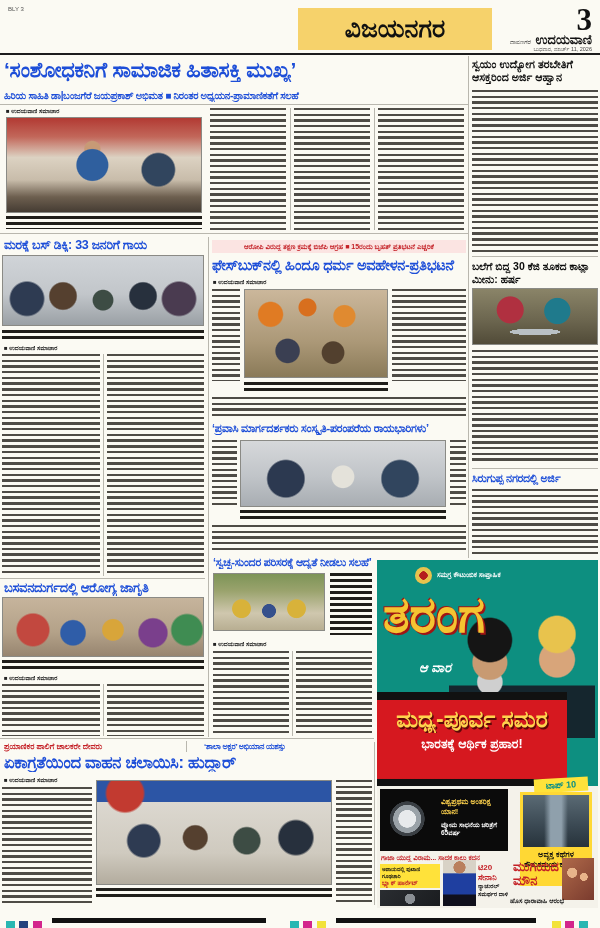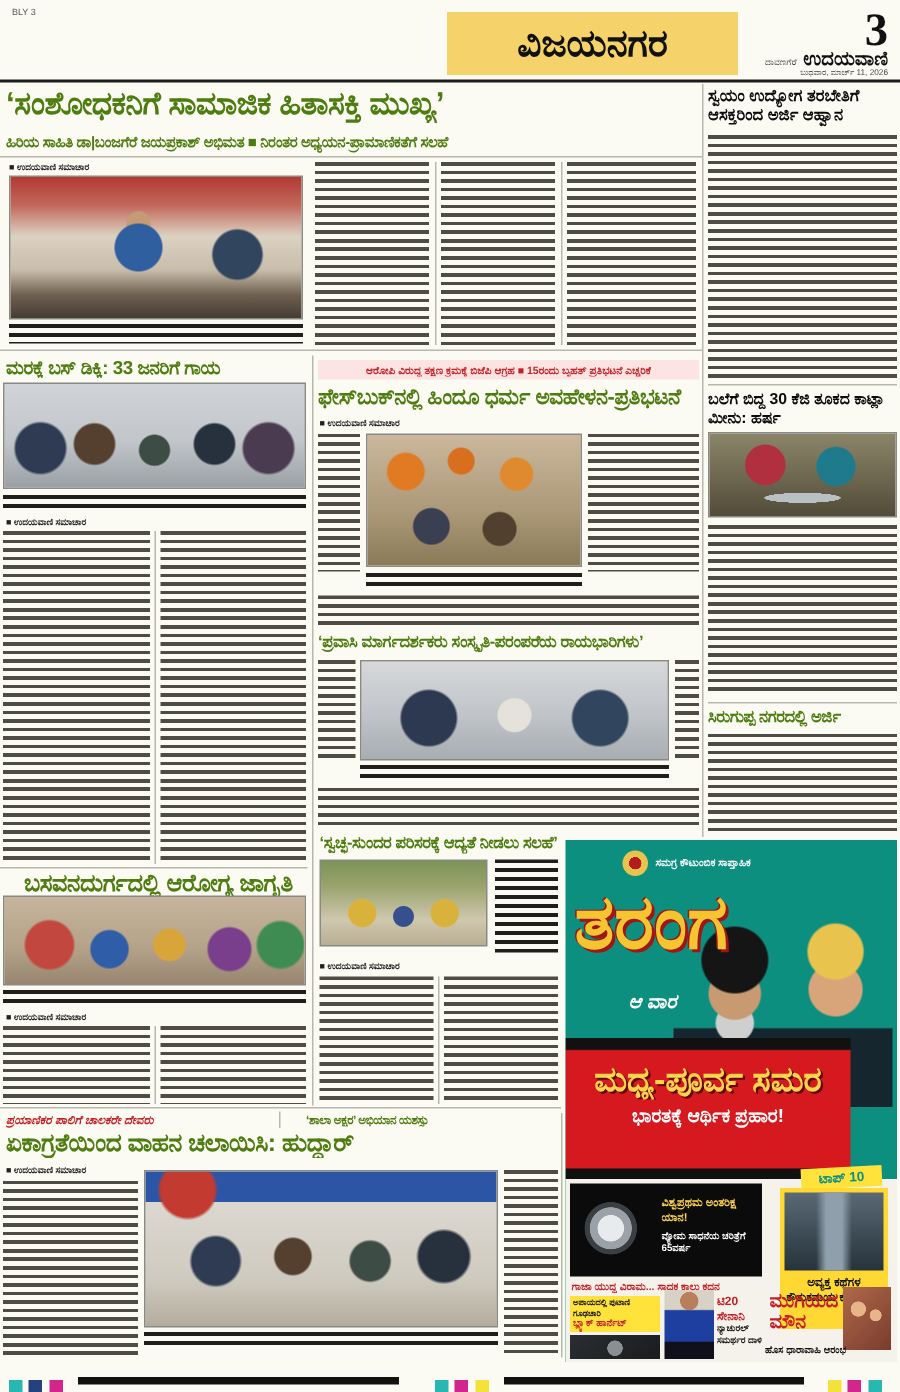--- a/index.html
+++ b/index.html
@@ -3,21 +3,21 @@
 <meta charset="utf-8">
 <style>
   html,body{margin:0;padding:0;background:#d8d8d2;}
   #page{position:relative;width:600px;height:928px;margin:0 auto;background:#fbfaf3;
         font-family:"Liberation Sans",sans-serif;color:#111;overflow:hidden;}
   .abs{position:absolute;box-sizing:border-box;}
   
   .gk{background-image:repeating-linear-gradient(to bottom,#37342e 0,#37342e 2.4px,transparent 2.4px,transparent 5.7px);opacity:.88;}
   .cap{background-image:repeating-linear-gradient(to bottom,#15130f 0,#15130f 2.6px,transparent 2.6px,transparent 6px);opacity:.95;}
   .photo{border:1px solid #8a8a85;}
-  .hl{font-weight:bold;color:#4d7c0f;white-space:nowrap;overflow:hidden;letter-spacing:-.3px;line-height:1.15;}
+  .hl{font-weight:bold;color:#1d4ed8;white-space:nowrap;overflow:hidden;letter-spacing:-.3px;line-height:1.15;}
   .hlwrap{font-weight:bold;color:#0c0c0c;overflow:hidden;line-height:1.22;}
   .ruleh{background:#1c1c1c;}
   .rulel{background:#b9b7ae;}
   .rulev{background:#b9b7ae;width:1px;}
   .byl{font-size:6px;font-weight:bold;white-space:nowrap;overflow:hidden;color:#222;}
   .kick{color:#c42127;font-weight:bold;white-space:nowrap;overflow:hidden;}
   
   .ph-main{background:
     radial-gradient(circle at 44% 50%,#2f5f9e 0 13%,transparent 14%),
     radial-gradient(circle at 44% 33%,#c79a76 0 6%,transparent 7%),
@@ -134,21 +134,21 @@
 
   <div class="abs hl" style="left:4px;top:238px;width:200px;font-size:12.5px;">ಮರಕ್ಕೆ ಬಸ್ ಡಿಕ್ಕಿ: 33 ಜನರಿಗೆ ಗಾಯ</div>
   <div class="abs photo ph-bus" style="left:2px;top:255px;width:202px;height:71px;"></div>
   <div class="abs cap" style="left:2px;top:330px;width:202px;height:12px;"></div>
   <div class="abs byl" style="left:4px;top:345px;width:120px;">■ ಉದಯವಾಣಿ ಸಮಾಚಾರ</div>
   <div class="abs gk" style="left:2px;top:354px;width:98px;height:222px;"></div>
   <div class="abs rulev" style="left:103px;top:354px;height:222px;"></div>
   <div class="abs gk" style="left:107px;top:354px;width:97px;height:222px;"></div>
   <div class="abs rulel" style="left:0;top:578px;width:205px;height:1px;"></div>
 
-  <div class="abs hl" style="left:4px;top:581px;width:200px;font-size:16px;margin-left:12px;">ಬಸವನದುರ್ಗದಲ್ಲಿ ಆರೋಗ್ಯ ಜಾಗೃತಿ</div>
+  <div class="abs hl" style="left:4px;top:581px;width:200px;font-size:13px;">ಬಸವನದುರ್ಗದಲ್ಲಿ ಆರೋಗ್ಯ ಜಾಗೃತಿ</div>
   <div class="abs photo ph-health" style="left:2px;top:597px;width:202px;height:60px;"></div>
   <div class="abs cap" style="left:2px;top:660px;width:202px;height:12px;"></div>
   <div class="abs byl" style="left:4px;top:675px;width:120px;">■ ಉದಯವಾಣಿ ಸಮಾಚಾರ</div>
   <div class="abs gk" style="left:2px;top:684px;width:98px;height:52px;"></div>
   <div class="abs rulev" style="left:103px;top:684px;height:52px;"></div>
   <div class="abs gk" style="left:107px;top:684px;width:97px;height:52px;"></div>
 
   <div class="abs rulev" style="left:208px;top:237px;height:500px;"></div>
   <div class="abs" style="left:212px;top:240px;width:254px;height:13px;background:#fbe4e2;display:flex;align-items:center;justify-content:center;">
     <span class="kick" style="font-size:7px;">ಆರೋಪಿ ವಿರುದ್ಧ ತಕ್ಷಣ ಕ್ರಮಕ್ಕೆ ಬಿಜೆಪಿ ಆಗ್ರಹ ■ 15ರಂದು ಬೃಹತ್ ಪ್ರತಿಭಟನೆ ಎಚ್ಚರಿಕೆ</span>
@@ -170,21 +170,21 @@
 
   <div class="abs hl" style="left:213px;top:556px;width:159px;font-size:11px;">‘ಸ್ವಚ್ಛ-ಸುಂದರ ಪರಿಸರಕ್ಕೆ ಆದ್ಯತೆ ನೀಡಲು ಸಲಹೆ’</div>
   <div class="abs photo ph-clean" style="left:213px;top:573px;width:112px;height:58px;"></div>
   <div class="abs cap" style="left:330px;top:573px;width:42px;height:62px;"></div>
   <div class="abs byl" style="left:213px;top:641px;width:110px;">■ ಉದಯವಾಣಿ ಸಮಾಚಾರ</div>
   <div class="abs gk" style="left:213px;top:651px;width:76px;height:85px;"></div>
   <div class="abs rulev" style="left:292px;top:651px;height:85px;"></div>
   <div class="abs gk" style="left:296px;top:651px;width:76px;height:85px;"></div>
 
   <div class="abs rulel" style="left:0;top:738px;width:374px;height:1px;"></div>
-  <div class="abs kick" style="left:4px;top:742px;width:178px;font-size:8px;font-style:italic;">ಪ್ರಯಾಣಿಕರ ಪಾಲಿಗೆ ಚಾಲಕರೇ ದೇವರು</div>
+  <div class="abs kick" style="left:4px;top:742px;width:178px;font-size:8px;">ಪ್ರಯಾಣಿಕರ ಪಾಲಿಗೆ ಚಾಲಕರೇ ದೇವರು</div>
   <div class="abs rulev" style="left:186px;top:741px;height:11px;"></div>
   <div class="abs hl" style="left:194px;top:742px;width:178px;font-size:8px;margin-left:10px;">‘ಶಾಲಾ ಅಕ್ಷರ’ ಅಭಿಯಾನ ಯಶಸ್ಸು</div>
   <div class="abs hl" style="left:4px;top:753px;width:368px;font-size:16.5px;">ಏಕಾಗ್ರತೆಯಿಂದ ವಾಹನ ಚಲಾಯಿಸಿ: ಹುದ್ದಾರ್</div>
   <div class="abs byl" style="left:4px;top:777px;width:90px;">■ ಉದಯವಾಣಿ ಸಮಾಚಾರ</div>
   <div class="abs gk" style="left:2px;top:787px;width:90px;height:118px;"></div>
   <div class="abs photo ph-drive" style="left:96px;top:780px;width:236px;height:105px;"></div>
   <div class="abs gk" style="left:336px;top:780px;width:36px;height:125px;"></div>
   <div class="abs cap" style="left:96px;top:888px;width:236px;height:12px;"></div>
 
   <div class="abs rulev" style="left:374px;top:742px;height:163px;"></div>

